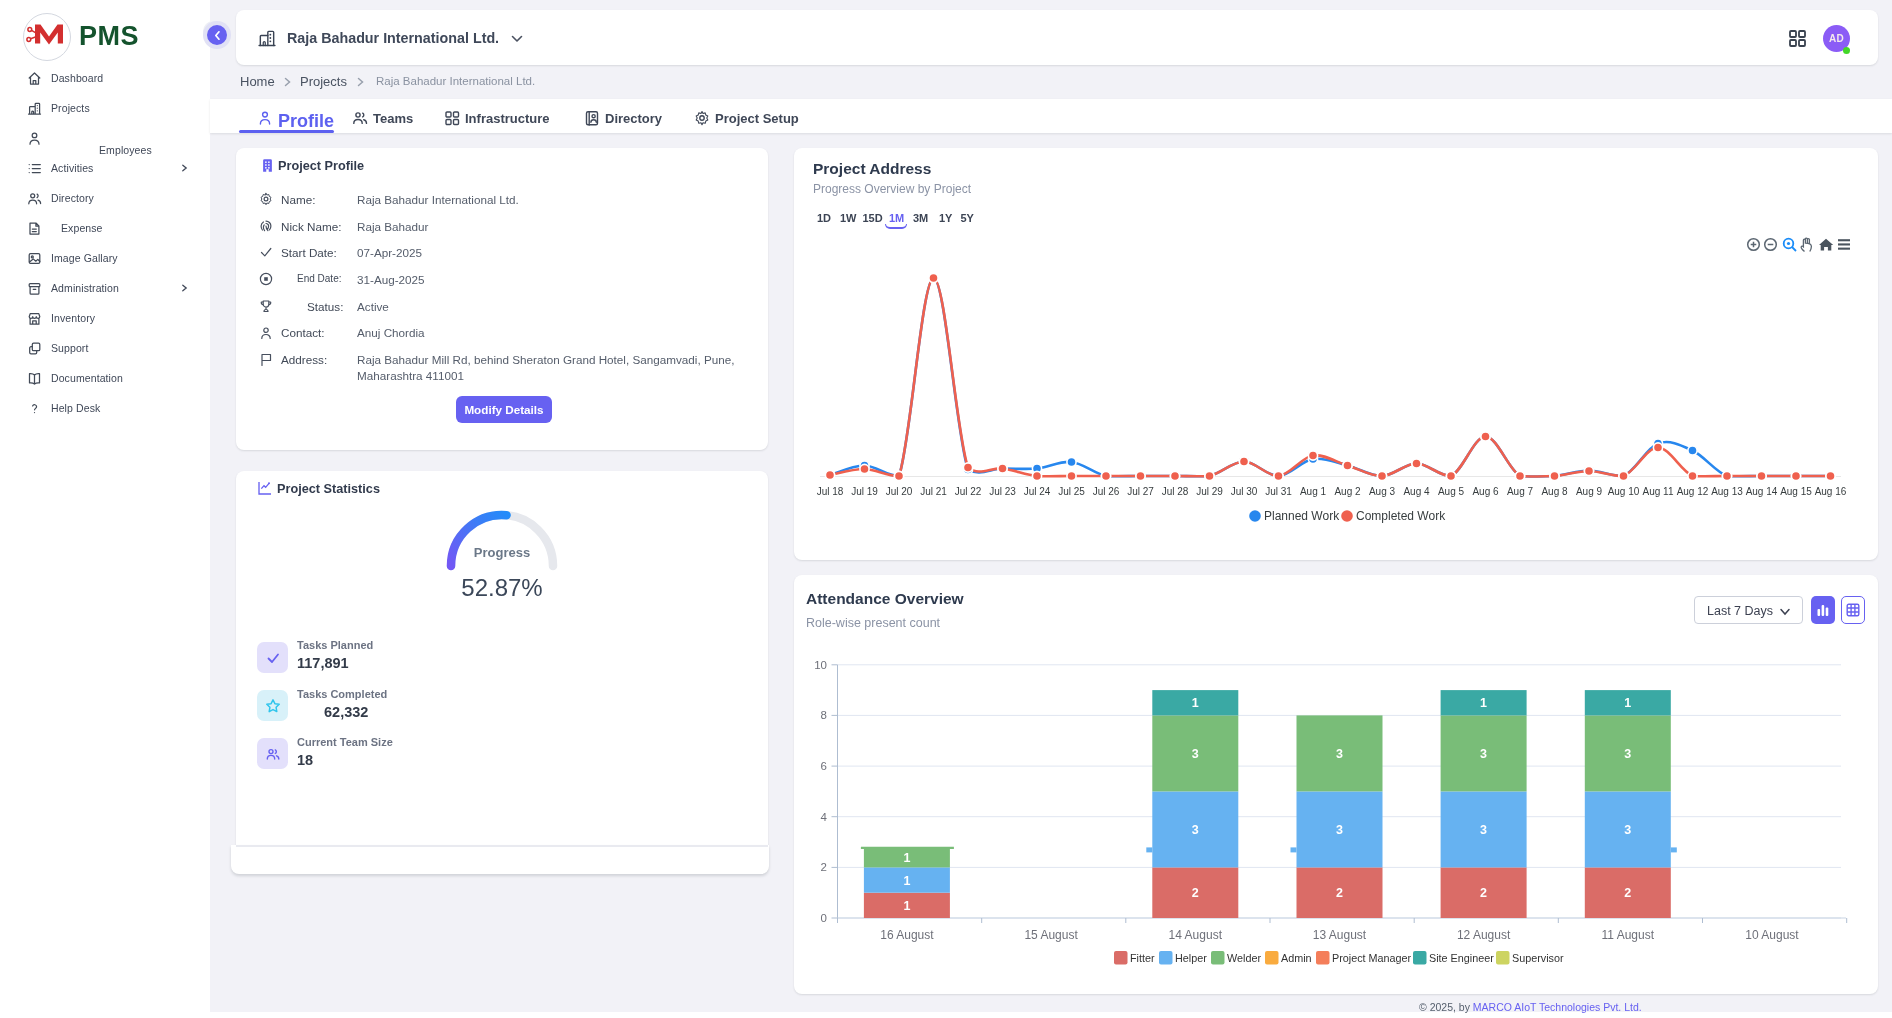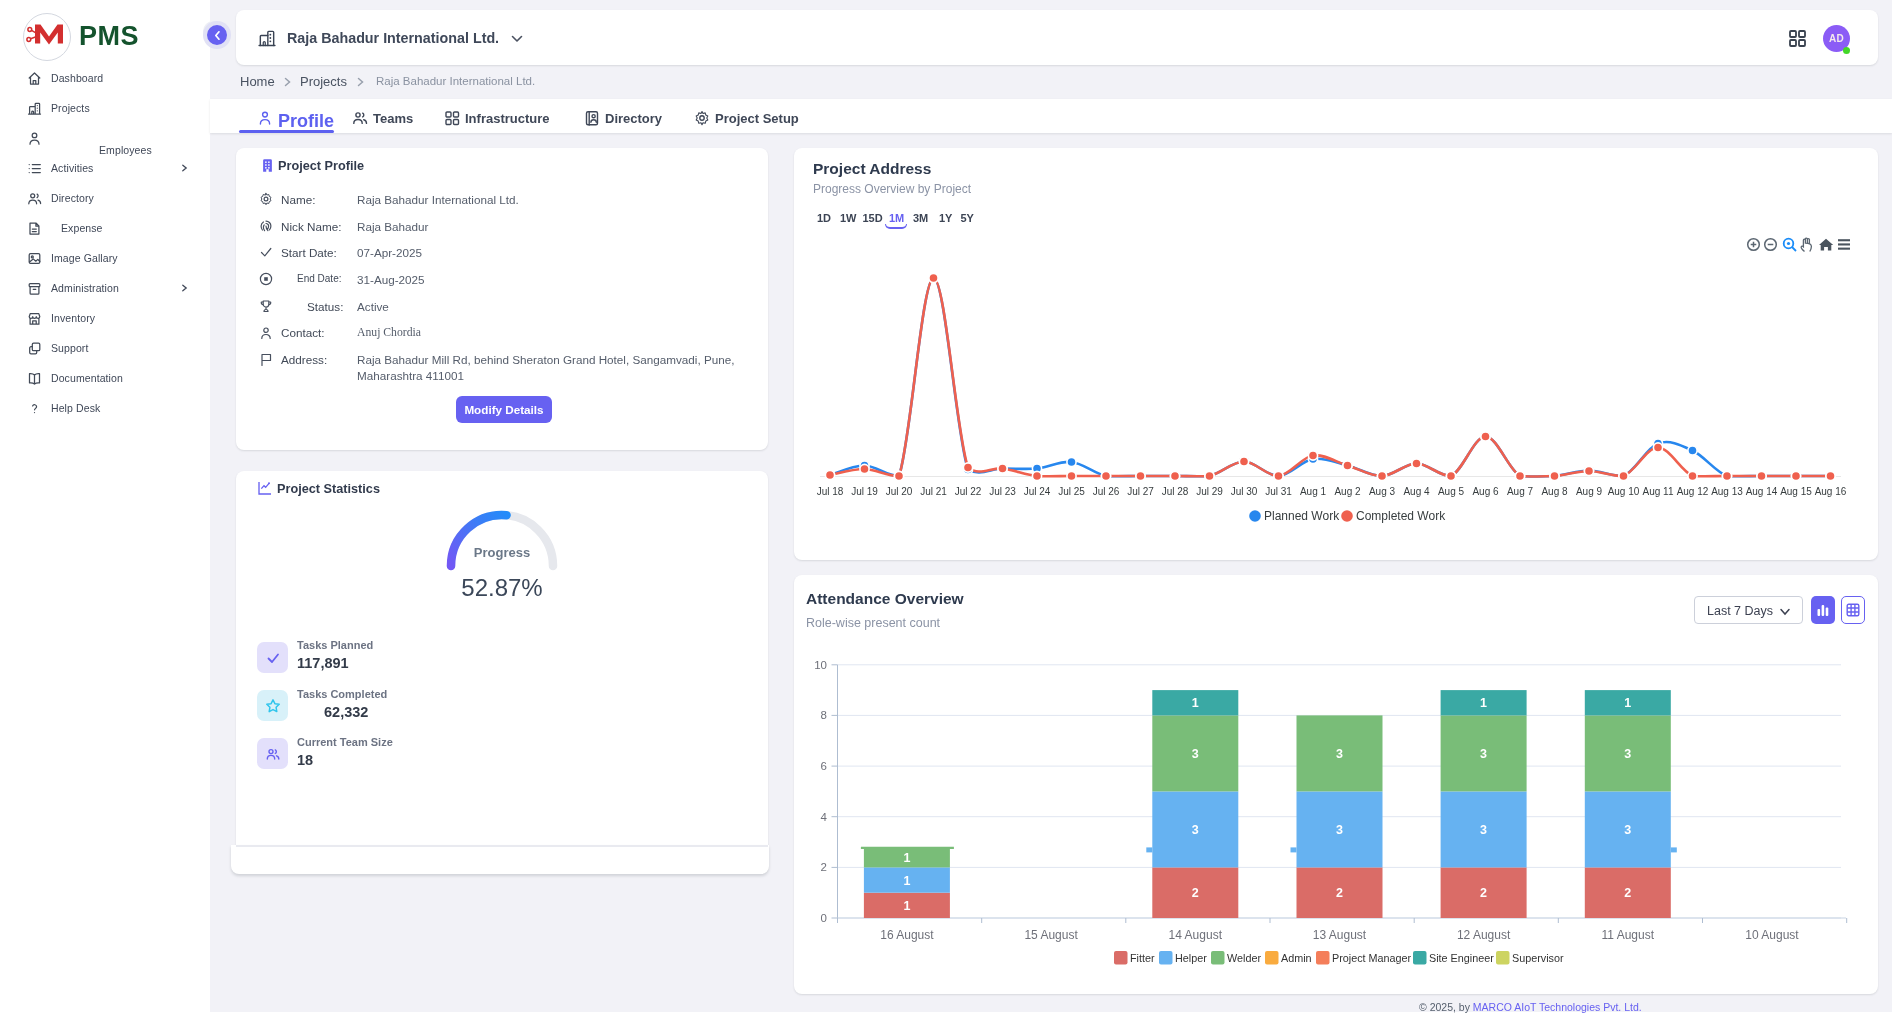--- a/index.html
+++ b/index.html
@@ -195,21 +195,21 @@
 <svg class="abs" style="left:259px;top:299px;" width="14" height="14" viewBox="0 0 14 14" fill="none" stroke="#474f5e" stroke-width="1.2" stroke-linecap="round" stroke-linejoin="round">
       <path d="M4.2 2 h5.6 v3.2 a2.8 2.8 0 0 1 -5.6 0 z M4.2 3 H2.4 a2 2 0 0 0 2 2.8 M9.8 3 h1.8 a2 2 0 0 1 -2 2.8 M7 8 v2.2 M5 12.5 a2 2 0 0 1 4 0 z"></path>
     </svg>
 <div class="abs" style="left:281px;top:300px;font-size:11.7px;color:#414957;margin-left:26px;">Status:</div>
 <div class="abs" style="left:357px;top:300px;font-size:11.7px;color:#555d6b;">Active</div>
 <svg class="abs" style="left:259px;top:326px;" width="14" height="14" viewBox="0 0 14 14" fill="none" stroke="#474f5e" stroke-width="1.2" stroke-linecap="round" stroke-linejoin="round">
       <circle cx="7" cy="4.2" r="2.2"></circle>
       <path d="M2.8 12.5 c0-2.5 1.9-4 4.2-4 s4.2 1.5 4.2 4"></path>
     </svg>
 <div class="abs" style="left:281px;top:326px;font-size:11.7px;color:#414957;">Contact:</div>
-<div class="abs" style="left:357px;top:326px;font-size:11.7px;color:#555d6b;font-family:Liberation Serif, serif;">Anuj Chordia</div>
+<div class="abs" style="left:357px;top:326px;font-size:11.7px;color:#555d6b;">Anuj Chordia</div>
 <svg class="abs" style="left:259px;top:352px;" width="14" height="14" viewBox="0 0 14 14" fill="none" stroke="#474f5e" stroke-width="1.2" stroke-linecap="round" stroke-linejoin="round">
       <path d="M3 13.5 V2.5 h8.5 V8.5 H3"></path>
     </svg>
 <div class="abs" style="left:281px;top:353px;font-size:11.7px;color:#414957;">Address:</div>
 <div class="abs" style="left:357px;top:353px;font-size:11.7px;color:#555d6b;">Raja Bahadur Mill Rd, behind Sheraton Grand Hotel, Sangamvadi, Pune,</div>
 <div class="abs" style="left:357px;top:369px;font-size:11.7px;color:#555d6b;">Maharashtra 411001</div>
 
   <div class="card" style="left:236px;top:471px;width:532px;height:374px;border-bottom-left-radius:0;border-bottom-right-radius:0;"></div>
   <div class="abs" style="left:231px;top:845px;width:538px;height:29px;background:#fff;border-radius:0 0 8px 8px;box-shadow:0 2px 3px rgba(56,65,74,.18);"></div>
   <div class="abs" style="left:236px;top:845px;width:532px;height:2px;background:#e9eaf0;"></div>

